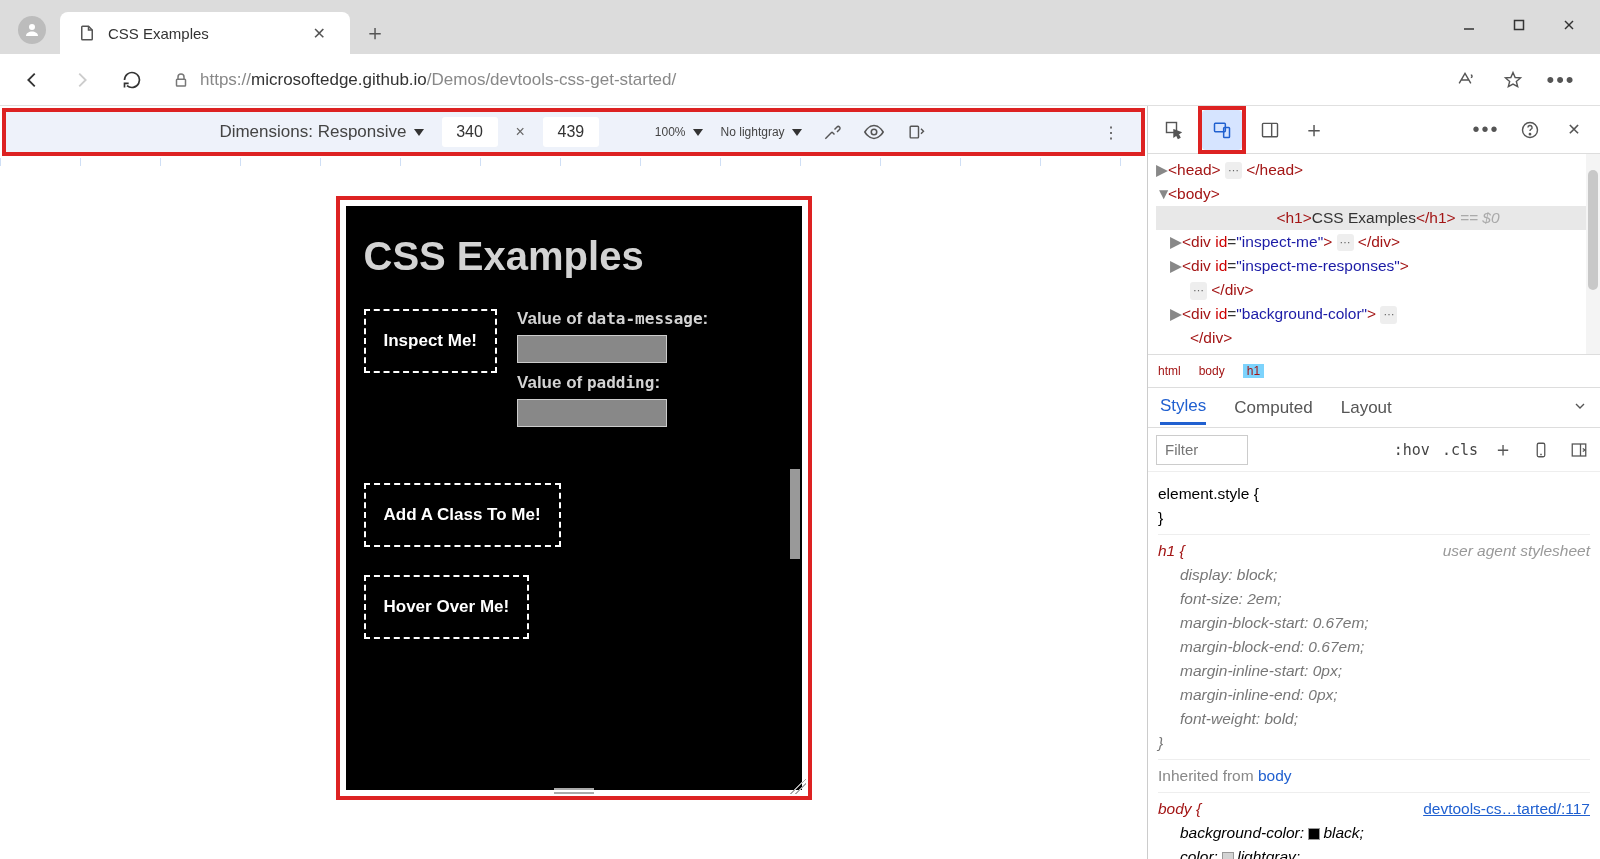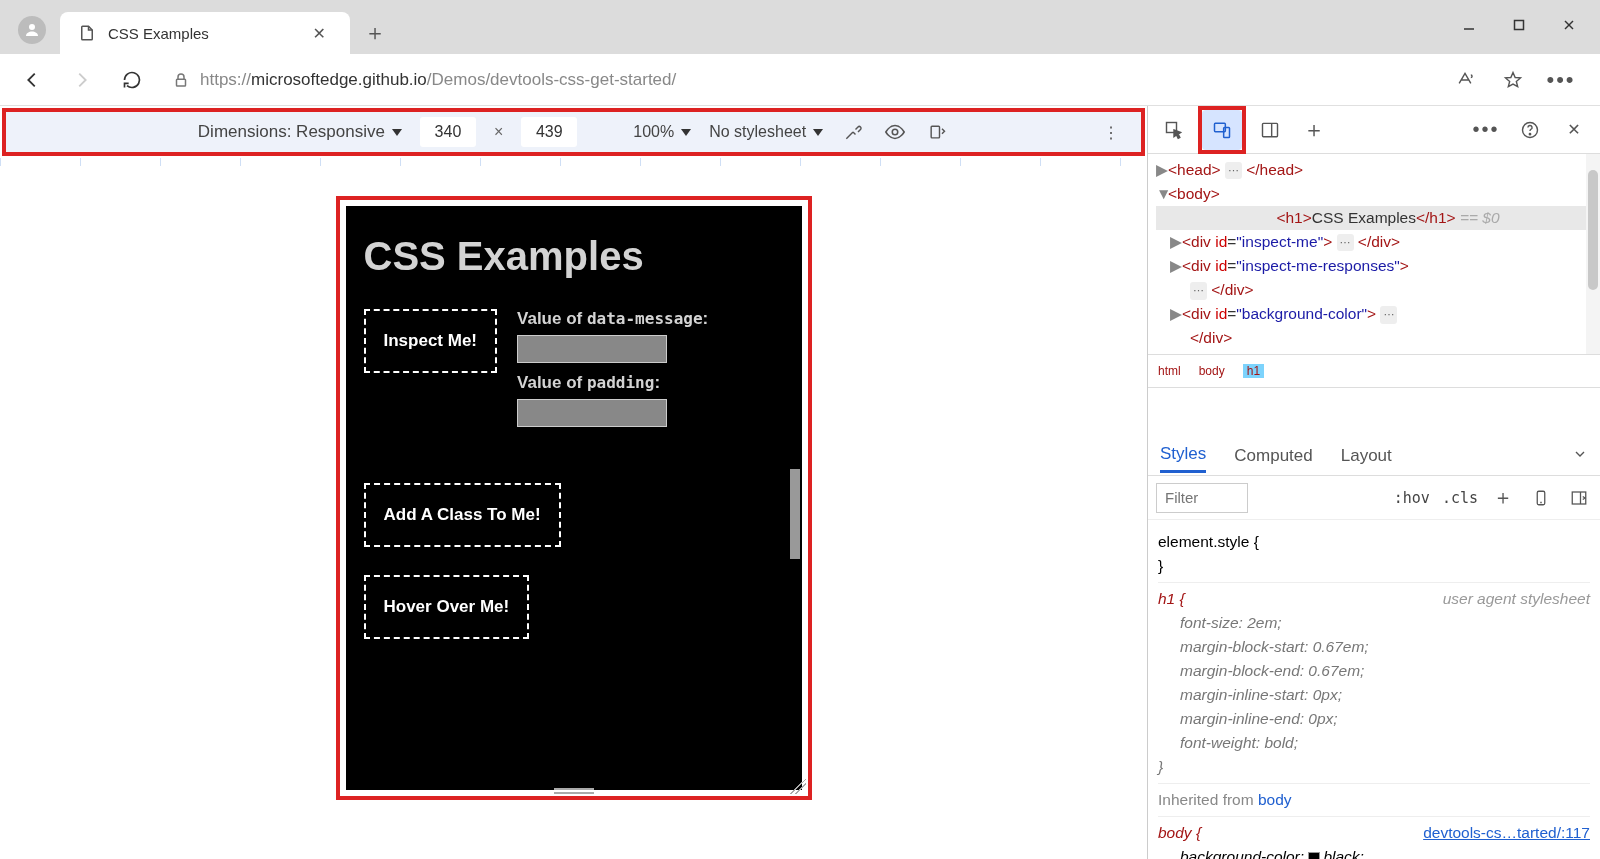--- a/index.html
+++ b/index.html
@@ -31,21 +31,21 @@
 
 .main { display:flex; height: calc(859px - 54px - 52px); }
 .left-pane { width: 1147px; position: relative; }
 .devtools { flex: 1; border-left: 1px solid #ccc; display:flex; flex-direction:column; background:#fff; position:relative;}
 
 
 .device-toolbar { height: 48px; background:#eef2fa; display:flex; align-items:center; padding: 0 20px; gap:18px; justify-content:center; position:relative;}
 .device-toolbar .dim-label{ font-size:17px; color:#444; display:flex;align-items:center;gap:4px;}
 .dim-input{ width:56px; height:30px; background:#fff; border:none; text-align:center; font-size:16px;color:#333; border-radius:3px;}
 .device-toolbar .x-sep{color:#666;font-size:16px;}
-.device-toolbar .zoom-sel, .device-toolbar .throttle-sel{font-size:16px;color:#444;display:flex;align-items:center;gap:4px;}
+.device-toolbar .zoom-sel, .device-toolbar .throttle-sel{font-size:12px;color:#444;display:flex;align-items:center;gap:4px;}
 .device-toolbar .tb-icon{width:24px;height:24px;color:#555;display:flex;align-items:center;justify-content:center;}
 .device-toolbar .tb-more{position:absolute;right:18px;}
 .highlight-red { border: 4px solid #d22; }
 
 
 .ruler { height:12px; background:#fff; position:relative; border-bottom:1px solid #eee;}
 .ruler::before{content:"";position:absolute;inset:0;background:repeating-linear-gradient(to right, #cfdff5 0 1px, transparent 1px 80px);}
 
 
 .viewport-area{ position:absolute; top:60px; left:0; right:0; bottom:0; background:#fff; display:flex; justify-content:center; padding-top:30px;}
@@ -80,21 +80,21 @@
 .elements .row{white-space:nowrap;}
 .elements-scroll{position:absolute;right:0;top:0;bottom:0;width:14px;background:#f4f4f4;}
 .elements-scroll::before{content:"";position:absolute;top:16px;left:2px;right:2px;height:120px;background:#c8c8c8;border-radius:6px;}
 
 
 .breadcrumb{height:34px;border-top:1px solid #ddd;border-bottom:1px solid #ddd;display:flex;align-items:center;padding:0 10px;gap:18px;font-size:12px;}
 .breadcrumb .bc{color:#a31515;}
 .breadcrumb .bc.sel{background:#7dd3fc;padding:0 4px;}
 
 
-.styles-tabs{height:40px;display:flex;align-items:center;padding:0 12px;gap:28px;border-bottom:1px solid #ddd;position:relative;margin-top:48px;}
+.styles-tabs{height:40px;display:flex;align-items:center;padding:0 12px;gap:28px;border-bottom:1px solid #ddd;position:relative;}
 .styles-tabs .stab{font-size:17px;color:#555;padding:6px 0;}
 .styles-tabs .stab.active{color:#2060d0;border-bottom:3px solid #2060d0;}
 .styles-tabs .expand{position:absolute;right:12px;color:#555;}
 
 
 .filter-row{height:44px;display:flex;align-items:center;padding:0 8px;gap:12px;border-bottom:1px solid #eee;}
 .filter-input{width:92px;height:30px;border:1px solid #ccc;padding:0 8px;font-size:15px;color:#7f1d1d;}
 .filter-row .fbtn{font-family:Consolas,monospace;font-size:15px;color:#444;}
 .filter-row .ficon{width:26px;height:26px;display:flex;align-items:center;justify-content:center;color:#555;}
 .filter-row .spacer{flex:1;}
@@ -201,21 +201,21 @@
         </div>
       <input class="dim-input" value="340" style="">
       <span class="x-sep">×</span>
       <input class="dim-input" value="439" style="">
       <div style="width:20px"></div>
       <div class="zoom-sel">
           <span>100%</span>
           <span class="caret-down"></span>
         </div>
       <div class="throttle-sel">
-          <span>No stylesheet</span>
+          <span>No lightgray</span>
           <span class="caret-down"></span>
         </div>
       <div class="tb-icon">
           <svg width="20" height="20" viewBox="0 0 24 24" fill="none" stroke="#555" stroke-width="1.7">
             <path d="M4 20l8-8m3-3l3-3a2 2 0 0 1 3 3l-3 3m-6 0l3 3"></path>
           </svg>
         </div>
       <div class="tb-icon">
           <svg width="22" height="22" viewBox="0 0 24 24" fill="none" stroke="#555" stroke-width="1.7">
             <path d="M2 12s4-7 10-7 10 7 10 7-4 7-10 7S2 12 2 12z"></path>
@@ -339,20 +339,21 @@
         </span>
     </div>
 
     <div class="rules">
       <div class="section">
         <div>element.style {</div>
         <div>}</div>
       </div>
       <div class="section" style="font-style:italic;color:#777;">
         <div><span class="sel">h1 {</span><span class="ua">user agent stylesheet</span></div>
+        <div style="padding-left:22px;">display: block;</div>
         <div style="padding-left:22px;">font-size: 2em;</div>
         <div style="padding-left:22px;">margin-block-start: 0.67em;</div>
         <div style="padding-left:22px;">margin-block-end: 0.67em;</div>
         <div style="padding-left:22px;">margin-inline-start: 0px;</div>
         <div style="padding-left:22px;">margin-inline-end: 0px;</div>
         <div style="padding-left:22px;">font-weight: bold;</div>
         <div>}</div>
       </div>
       <div class="section">
         <span class="inherited">Inherited from </span><span style="color:#2060d0;">body</span>

